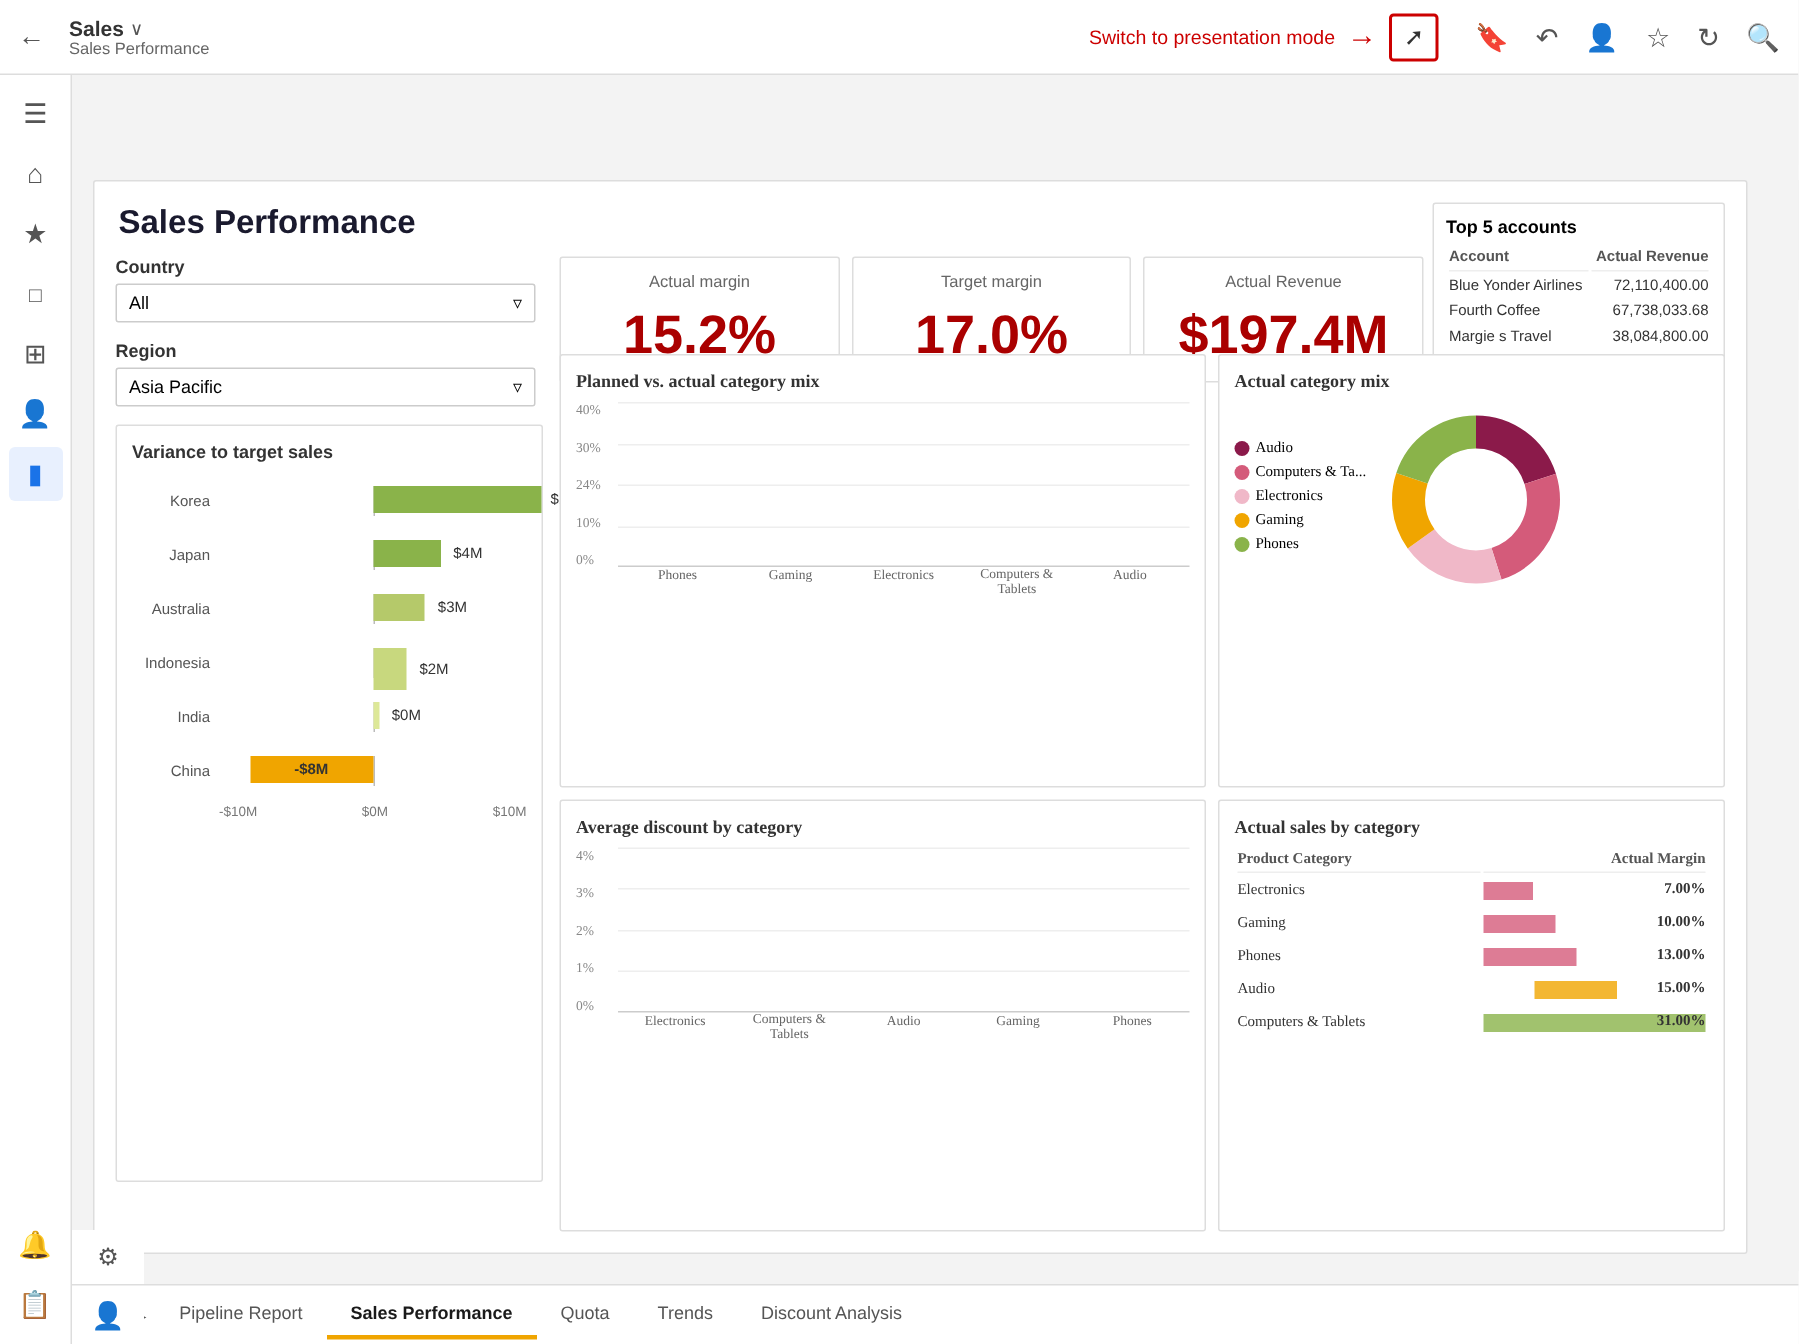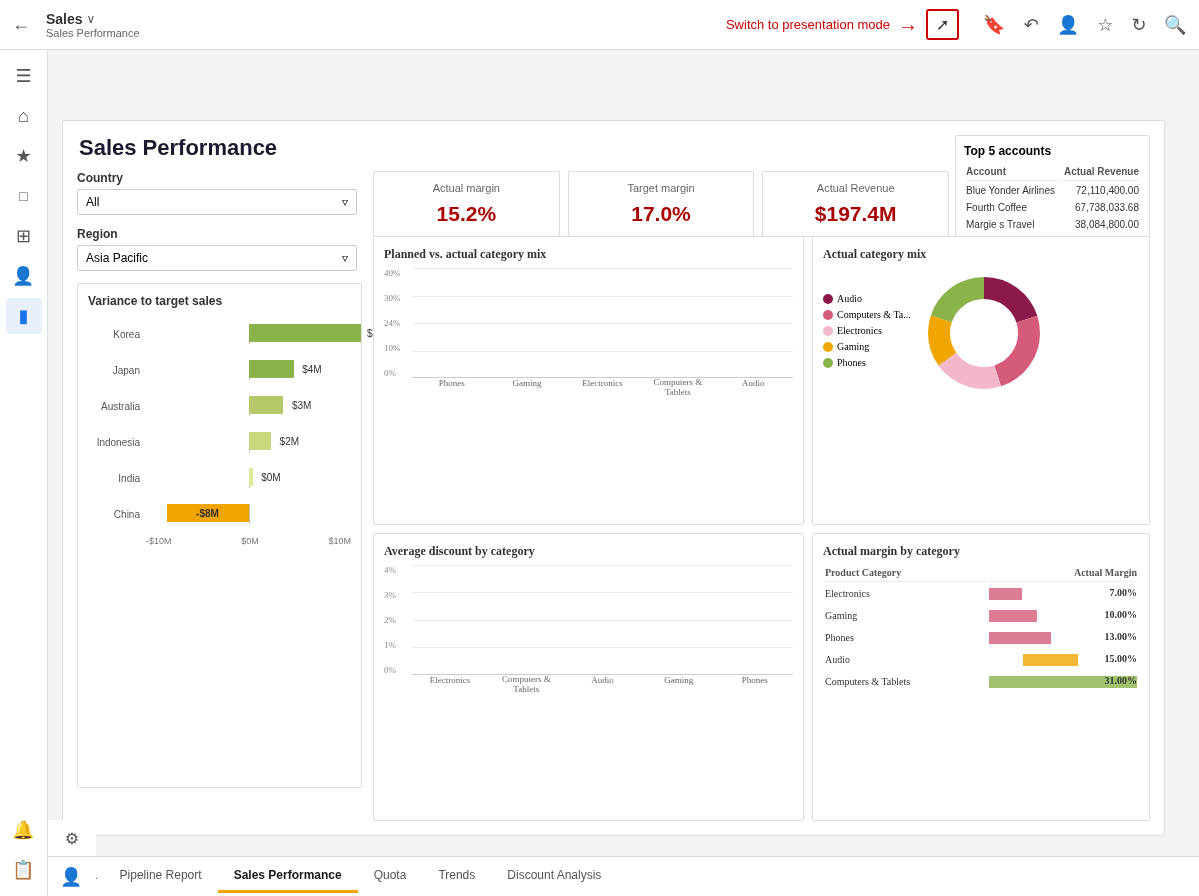--- a/index.html
+++ b/index.html
@@ -33,21 +33,21 @@
 
     
     .dash-title { font-size: 22px; font-weight: 700; color: #1a1a2e; margin-bottom: 14px; }
 
     
     .filters-section { margin-bottom: 12px; }
     .filter-label { font-size: 12px; font-weight: 600; color: #333; margin-bottom: 4px; }
     .filter-select { width: 280px; border: 1px solid #ccc; border-radius: 2px; padding: 5px 8px; font-size: 12px; background: #fff; cursor: pointer; display: flex; align-items: center; justify-content: space-between; margin-bottom: 10px; }
     .kpi-card { flex: 1; border: 1px solid #ddd; border-radius: 2px; padding: 10px 14px; text-align: center; background: #fff; }
     .kpi-label { font-size: 11px; color: #666; margin-bottom: 8px; }
-    .kpi-value { font-size: 21px; font-weight: 600; color: #a00; }
+    .kpi-value { font-size: 36px; font-weight: 600; color: #a00; }
 
     
     .top5-card { position: absolute; right: 14px; top: 14px; width: 195px; border: 1px solid #ddd; border-radius: 2px; background: #fff; padding: 8px; }
     .top5-title { font-size: 12px; font-weight: 600; margin-bottom: 6px; }
     .top5-table { width: 100%; font-size: 10px; }
     .top5-table th { text-align: left; color: #555; font-weight: 600; border-bottom: 1px solid #eee; padding-bottom: 3px; }
     .top5-table th:last-child { text-align: right; }
     .top5-table td { padding: 2px 0; color: #333; }
     .top5-table td:last-child { text-align: right; }
     .top5-litware td { color: #c00; }
@@ -183,21 +183,21 @@
                 <div style="position:absolute;left:50%;top:0;width:17%;height:18px;background:#b5c96a;display:flex;align-items:center;">
                   <span style="position:absolute;right:-28px;font-size:10px;color:#333;">$3M</span>
                 </div>
               </div>
             </div>
 
             <div class="var-row">
               <div class="var-country">Indonesia</div>
               <div class="var-bars-area">
                 <div class="v-zero"></div>
-                <div style="position:absolute;left:50%;top:0;width:11%;height:18px;background:#c8d87e;display:flex;align-items:center;">
+                <div style="position:absolute;left:50%;top:0;width:11%;height:28px;background:#c8d87e;display:flex;align-items:center;">
                   <span style="position:absolute;right:-28px;font-size:10px;color:#333;">$2M</span>
                 </div>
               </div>
             </div>
 
             <div class="var-row">
               <div class="var-country">India</div>
               <div class="var-bars-area">
                 <div class="v-zero"></div>
                 <div style="position:absolute;left:50%;top:0;width:2%;height:18px;background:#dde898;display:flex;align-items:center;">
@@ -424,21 +424,21 @@
                 <div style="flex:1;font-size:9px;color:#666;text-align:center;">Electronics</div>
                 <div style="flex:1;font-size:9px;color:#666;text-align:center;line-height:1.1;">Computers &amp;<br>Tablets</div>
                 <div style="flex:1;font-size:9px;color:#666;text-align:center;">Audio</div>
                 <div style="flex:1;font-size:9px;color:#666;text-align:center;">Gaming</div>
                 <div style="flex:1;font-size:9px;color:#666;text-align:center;">Phones</div>
               </div>
             </div>
           </div>
 
           <div class="chart-panel" style="flex:0.85;min-width:200px;">
-            <div class="chart-title">Actual margin by category</div>
+            <div class="chart-title">Actual sales by category</div>
             <table class="margin-table">
               <thead>
                 <tr>
                   <th>Product Category</th>
                   <th style="text-align:right;">Actual Margin</th>
                 </tr>
               </thead>
               <tbody>
                 <tr>
                   <td class="margin-row-label">Electronics</td>

